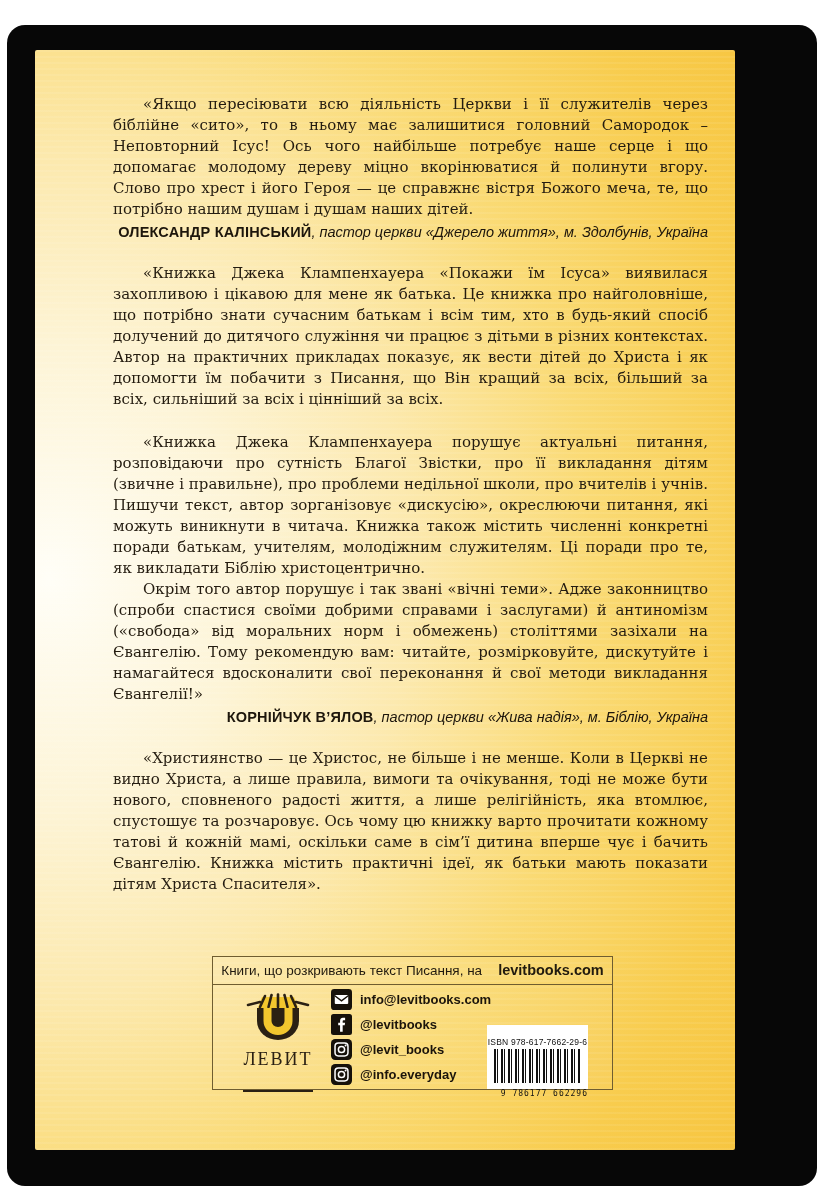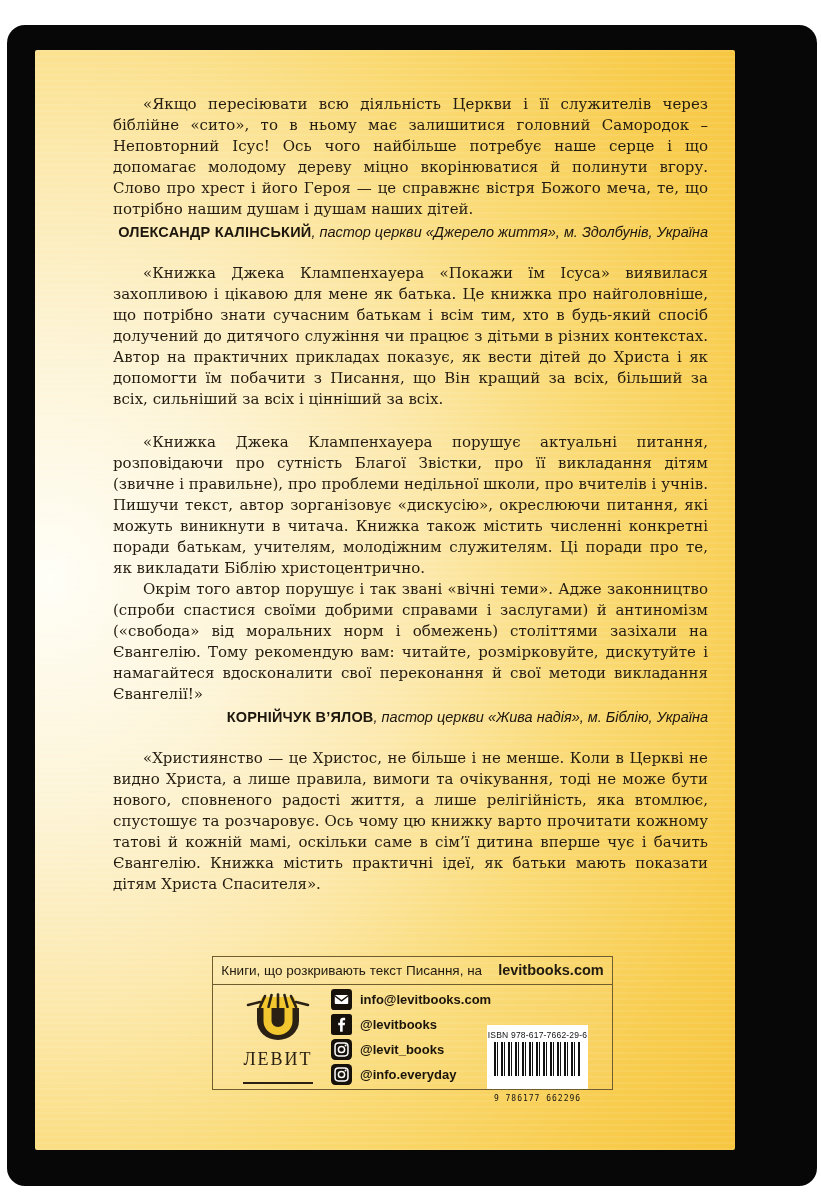--- a/index.html
+++ b/index.html
@@ -49,46 +49,46 @@
   }
   .pub-header .site{font-weight:700;margin-left:16px;font-size:14.5px;}
   .pub-body{position:relative;height:104px;}
   
   .logo{
     position:absolute;left:10px;top:8px;width:110px;text-align:center;
   }
   .logo-word{
     display:inline-block;margin-top:2px;
     font-family:"Liberation Serif",serif;font-size:18px;letter-spacing:2px;
-    color:#2a2013;border-bottom:2px solid #2a2013;padding-bottom:12px;
+    color:#2a2013;border-bottom:2px solid #2a2013;padding-bottom:20px;
   }
   
   .contacts{position:absolute;left:118px;top:4px;}
   .contact{display:flex;align-items:center;height:21px;margin-bottom:4px;}
   .contact .cicon{width:21px;height:21px;flex:0 0 21px;}
   .contact .clabel{
     margin-left:8px;font-weight:700;font-size:13px;color:#1b140b;white-space:nowrap;
   }
   
   .isbn-box{
     position:absolute;left:274px;top:40px;width:101px;height:64px;
-    background:#ffffff;text-align:center;padding-top:5px;box-sizing:border-box;
+    background:#ffffff;text-align:center;padding-top:12px;box-sizing:border-box;
   }
   .isbn-label{
     font-size:8.5px;color:#111;letter-spacing:0.2px;white-space:nowrap;
   }
   .barcode{
     height:34px;margin:2px 7px 0 7px;
     background:repeating-linear-gradient(90deg,
       #111 0 1.5px,#fff 1.5px 3px,#111 3px 4px,#fff 4px 6.5px,
       #111 6.5px 9px,#fff 9px 10px,#111 10px 11px,#fff 11px 14px);
   }
   .barcode-digits{
     font-family:"DejaVu Sans Mono",monospace;font-size:8px;letter-spacing:1px;
-    color:#111;white-space:nowrap;margin-top:18px;
+    color:#111;white-space:nowrap;margin-top:6px;text-align:right;
   }
 </style>
 </head>
 <body>
 
 <div class="backdrop"></div>
 
 <div class="cover">
 
   <div class="text-col">

